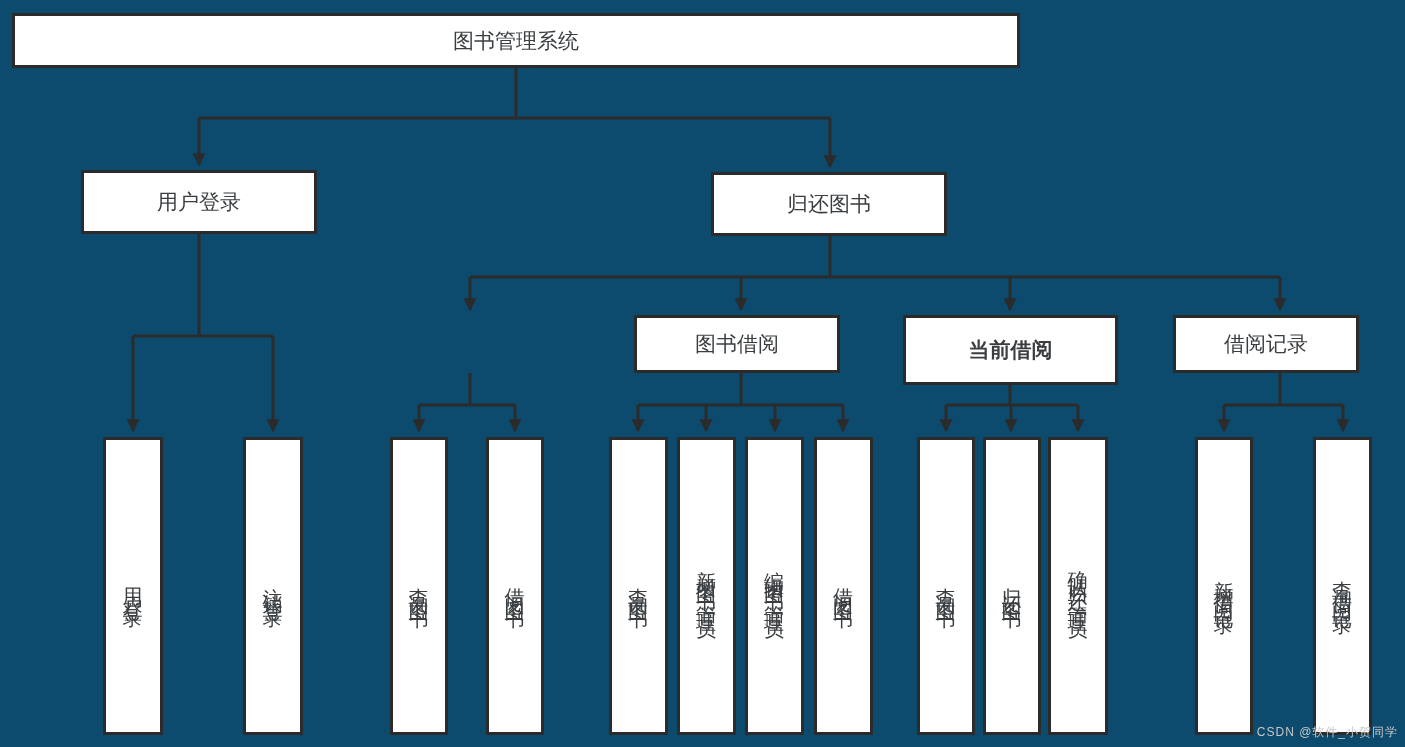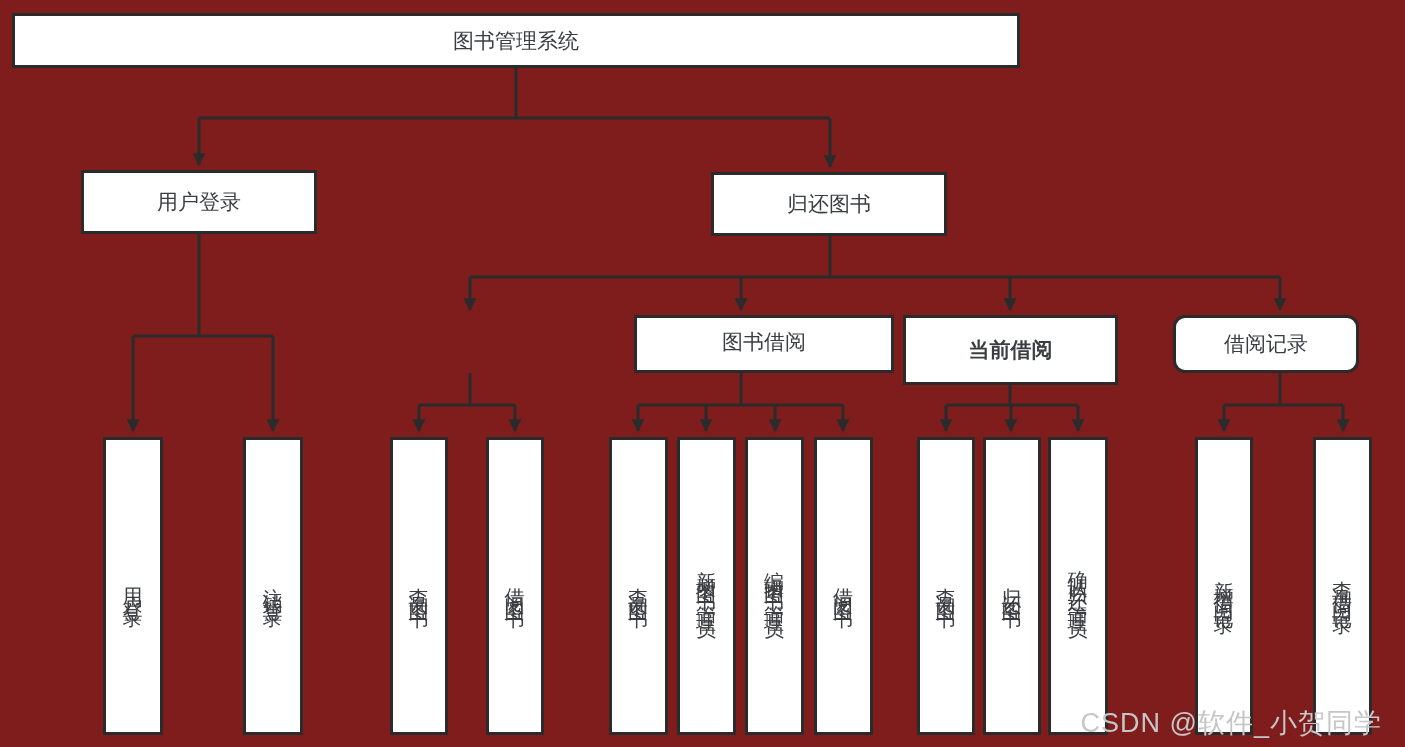--- a/index.html
+++ b/index.html
@@ -1,19 +1,19 @@
 <!DOCTYPE html>
 <html><head>
 <meta charset="utf-8">
 <style>
   html,body{margin:0;padding:0;background:#ffffff;}
   .canvas{
     position:relative;
     width:1405px;height:747px;
-    background:#7f1d1d;
+    background:#0c4a6e;
     font-family:"Liberation Sans", sans-serif;
     overflow:hidden;
   }
   .wires{position:absolute;left:0;top:0;width:1405px;height:747px;}
   .node{
     position:absolute;
     background:#ffffff;
     border:3px solid #2b2b2b;
     box-sizing:border-box;
     display:flex;align-items:center;justify-content:center;
@@ -27,42 +27,42 @@
     text-orientation:mixed;
     letter-spacing:7px;
     font-size:20px;
     white-space:nowrap;
   }
   
   .n-root    {left:12px;  top:13px;  width:1008px; height:55px;}
   .n-ulogin  {left:81px;  top:170px; width:236px;  height:64px;}
   .n-bmgmt   {left:711px; top:172px; width:236px;  height:64px;}
   .n-newbook {left:363px; top:315px; width:215px;  height:58px;}
-  .n-bborrow {left:634px; top:315px; width:260px;  height:58px;font-family:Liberation Mono, monospace;}
+  .n-bborrow {left:634px; top:315px; width:206px;  height:58px;}
   .n-cborrow {left:903px; top:315px; width:215px;  height:70px;font-weight:bold;}
-  .n-brecord {left:1173px;top:315px; width:186px;  height:58px;border-radius:12px;}
+  .n-brecord {left:1173px;top:315px; width:186px;  height:58px;}
   .lf{top:437px;height:298px;}
   .l-login   {left:103px; width:60px;}
   .l-logout  {left:243px; width:60px;}
   .l-nbq     {left:390px; width:58px;}
   .l-nbb     {left:486px; width:58px;}
   .l-bbq     {left:609px; width:59px;}
   .l-bba     {left:677px; width:59px;}
   .l-bbe     {left:745px; width:59px;}
   .l-bbb     {left:814px; width:59px;}
   .l-cbq     {left:917px; width:58px;}
   .l-cbr     {left:983px; width:58px;}
   .l-cbc     {left:1048px;width:60px;}
   .l-bra     {left:1195px;width:58px;}
   .l-brq     {left:1313px;width:59px;}
   .watermark{
     position:absolute;
-    right:23px;bottom:6px;
+    right:7px;bottom:6px;
     color:#c6c6c6;
-    font-size:27px;
+    font-size:12px;
     letter-spacing:1px;
     z-index:5;
   }
 </style>
 </head>
 <body>
 
 <div class="canvas">
 
   <svg class="wires" viewBox="0 0 1405 747" xmlns="http://www.w3.org/2000/svg">

